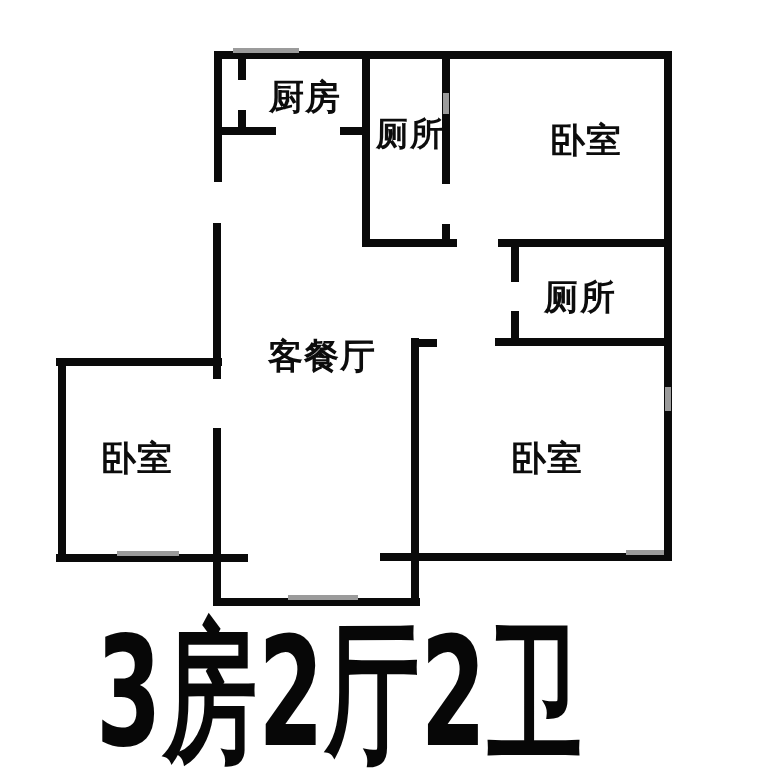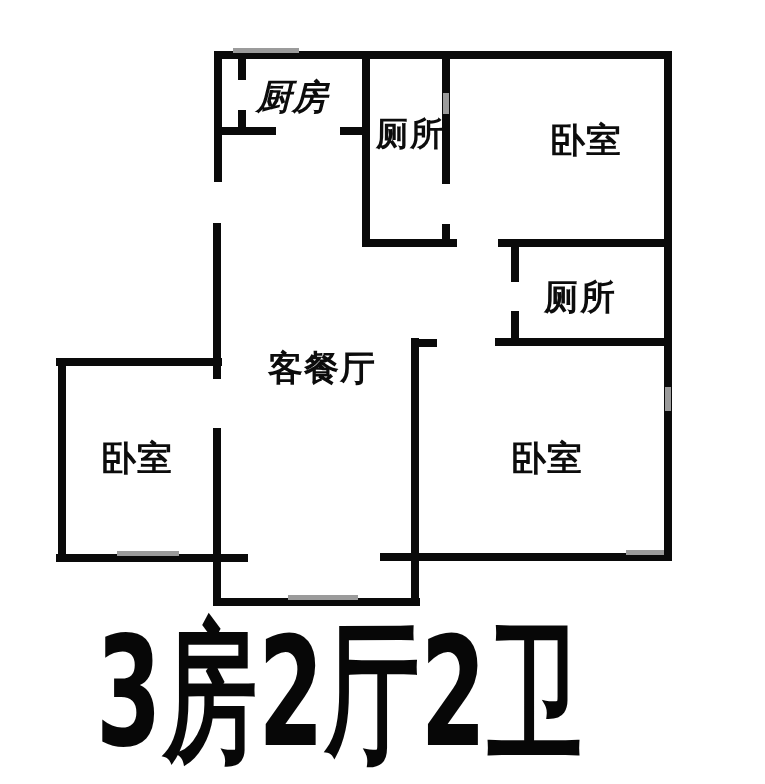--- a/index.html
+++ b/index.html
@@ -84,29 +84,29 @@
     <g fill="#9b9b9b">
       <rect x="233" y="48" width="66" height="5"></rect>
       <rect x="443" y="93" width="6" height="21"></rect>
       <rect x="665" y="387" width="6" height="24"></rect>
       <rect x="117" y="551" width="62" height="5"></rect>
       <rect x="626" y="550" width="38" height="5"></rect>
       <rect x="288" y="595" width="70" height="5"></rect>
     </g>
   </svg>
 
-  <div class="room-label fs36" style="left:292px; top:97px;font-style:italic;">厨房</div>
+  <div class="room-label fs36" style="left:305px; top:97px;">厨房</div>
 
   <div class="room-label fs33" style="left:410px; top:134px;">厕所</div>
 
   <div class="room-label fs36" style="left:586px; top:140px;">卧室</div>
 
   <div class="room-label fs36" style="left:580px; top:297px;">厕所</div>
 
-  <div class="room-label fs36" style="left:322px; top:356px;margin-top:12px;">客餐厅</div>
+  <div class="room-label fs36" style="left:322px; top:356px;">客餐厅</div>
 
   <div class="room-label fs36" style="left:137px; top:458px;">卧室</div>
 
   <div class="room-label fs36" style="left:547px; top:458px;">卧室</div>
 
   <div class="caption">3房2厅2卫</div>
 
 </div>
 
 </body></html>

